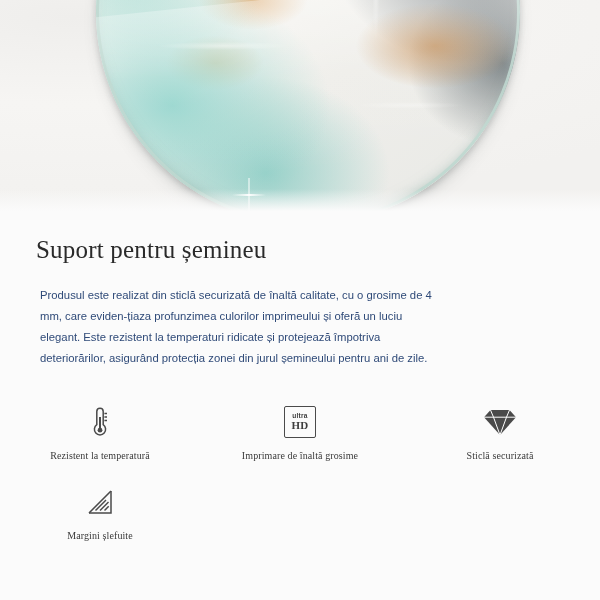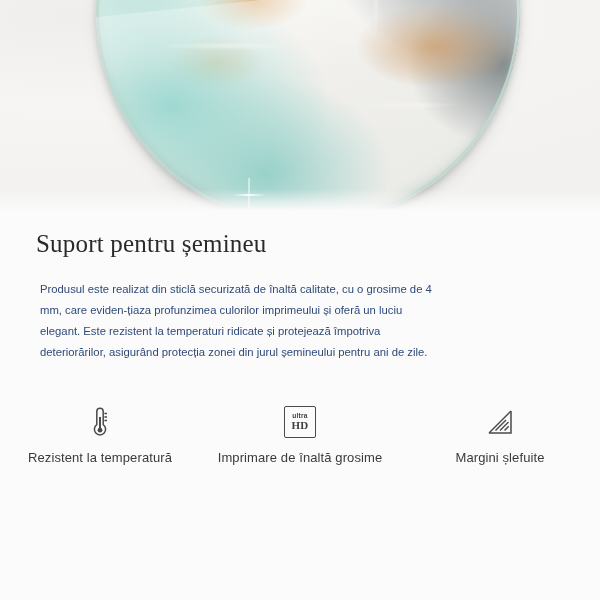--- a/index.html
+++ b/index.html
@@ -123,21 +123,21 @@
     bottom: 0;
     width: 600px;
     height: 26px;
     background: linear-gradient(to bottom, rgba(251,251,251,0) 0%, #fbfbfb 85%);
   }
 
   
   .content {
     position: absolute;
     left: 0;
-    top: 209px;
+    top: 215px;
     width: 484px;
   }
   .headline {
     margin: 0;
     padding: 18px 36px 0 36px;
     font-family: "Liberation Serif", serif;
     font-weight: 400;
     font-size: 25px;
     line-height: 34px;
     color: #2a2a2a;
@@ -174,24 +174,25 @@
   .feature-icon {
     width: 46px;
     height: 44px;
     display: flex;
     align-items: center;
     justify-content: center;
     color: #4a4a4a;
   }
   .feature-label {
     margin-top: 6px;
-    font-size: 13px;
+    font-size: 10px;
     color: #3a3a3a;
     text-align: center;
     letter-spacing: 0.1px;
+    font-family: Liberation Serif, serif;
   }
 
   
   .ultrahd {
     width: 30px;
     height: 30px;
     border: 1.6px solid #4a4a4a;
     border-radius: 2px;
     display: flex;
     flex-direction: column;
@@ -256,20 +257,30 @@
       <div class="feature-icon">
         <div class="ultrahd">
           <span class="u1">ultra</span>
           <span class="u2">HD</span>
         </div>
       </div>
       <div class="feature-label">Imprimare de înaltă grosime</div>
     </div>
 
 
+    <div class="feature">
+      <div class="feature-icon">
+        <svg width="34" height="30" viewBox="0 0 34 30">
+          <path d="M7.5 3h19l6.5 7.2L17 28 1 10.2 7.5 3z" fill="#4a4a4a"></path>
+          <path d="M7.5 3l3 7.2L17 28l6.5-17.8 3-7.2" fill="none" stroke="#ffffff" stroke-width="1"></path>
+          <path d="M1 10.2h32" fill="none" stroke="#ffffff" stroke-width="1"></path>
+        </svg>
+      </div>
+      <div class="feature-label">Sticlă securizată</div>
+    </div>
 
     <div class="feature">
       <div class="feature-icon">
         <svg width="30" height="30" viewBox="0 0 30 30" fill="none" stroke="#4a4a4a" stroke-width="1.5">
           <path d="M4 26L26 4"></path>
           <path d="M4 26h22V4" stroke-width="0"></path>
           <path d="M26 4v22H4"></path>
           <path d="M10.5 23.5L21 13"></path>
           <path d="M15 23.5L23.5 15"></path>
           <path d="M19.5 23.5l4.2-4.2"></path>

